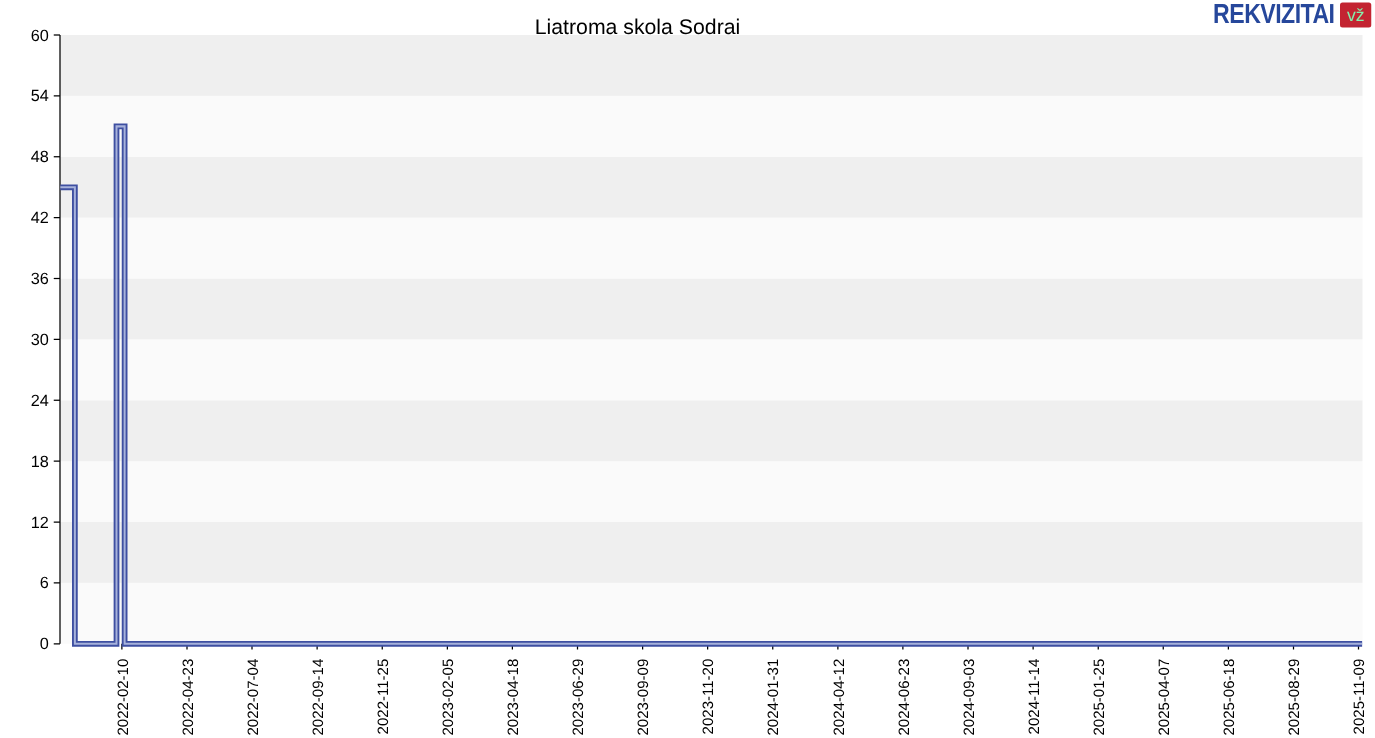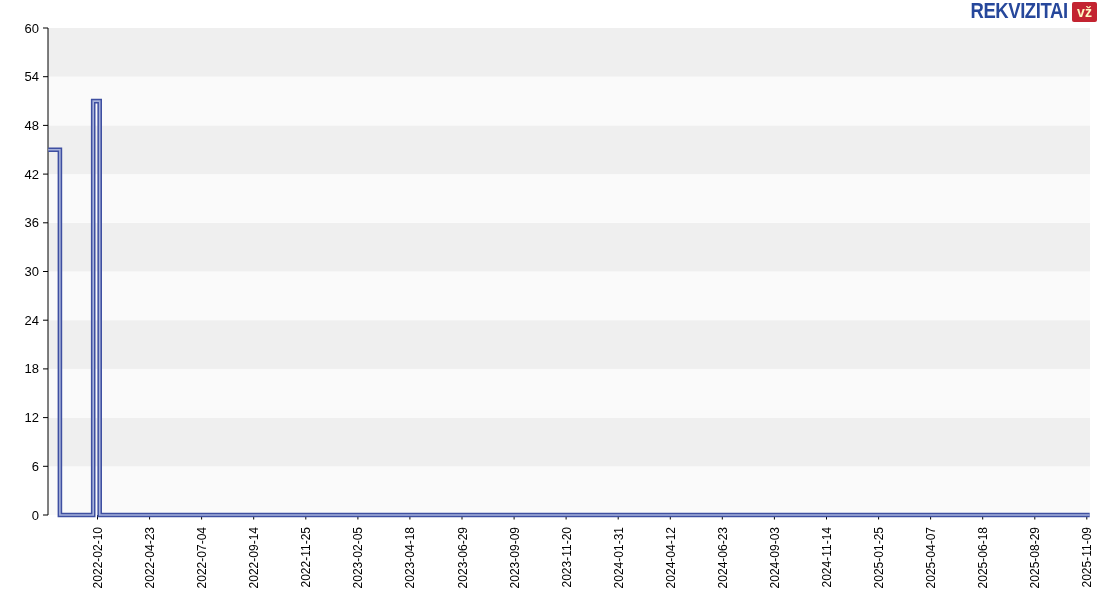--- a/index.html
+++ b/index.html
@@ -24,29 +24,30 @@
     z-index:3;
   }
   .logo-brand{
     font-size:22px;font-weight:700;color:#26479b;
     letter-spacing:-0.5px;
     transform:scaleX(0.84);transform-origin:right center;
   }
   .logo-badge{
     display:inline-block;width:25px;height:20px;line-height:20px;
     margin-left:4px;margin-top:2px;
-    background:#c32431;color:#fef9c3;
-    font-size:14px;font-weight:700;text-align:center;
+    background:#c32431;color:#86efac;
+    font-size:14px;font-weight:400;text-align:center;
     border-radius:2px;
   }
 </style>
 </head>
 <body>
 
 <div id="stage">
+  <div class="chart-title">Liatroma skola Sodrai</div>
 
   <div class="logo">
     <span class="logo-brand">REKVIZITAI</span>
     <span class="logo-badge">vž</span>
   </div>
 
   <svg id="chart-canvas" width="1100" height="590" viewBox="0 0 1100 590">
       <g>
         <rect x="48" y="466.3" width="1042" height="48.70" fill="#fafafa"></rect>
         <rect x="48" y="417.6" width="1042" height="48.70" fill="#efefef"></rect>

